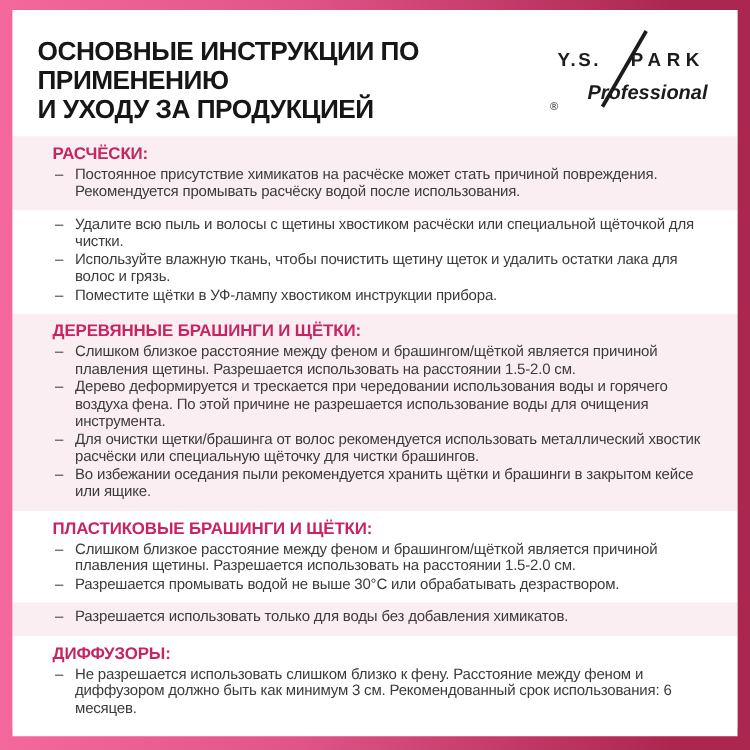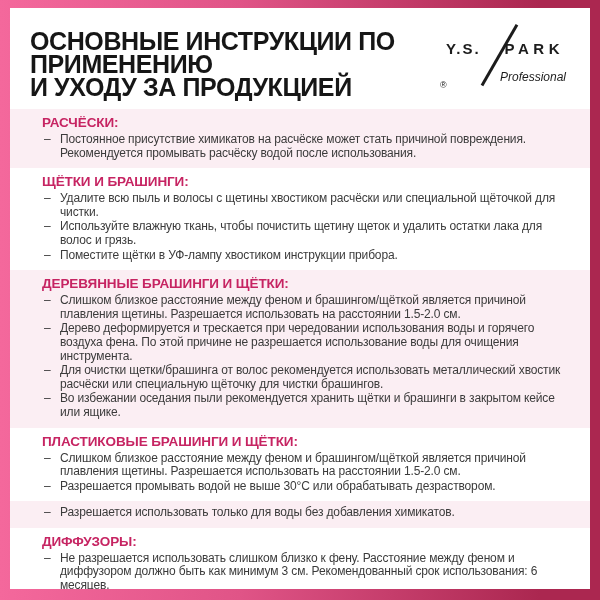--- a/index.html
+++ b/index.html
@@ -19,21 +19,21 @@
   }
 
   
   .header {
     display:flex; justify-content:space-between; align-items:flex-start;
     padding:20px 26px 10px 20px;
     background:#ffffff;
     flex:0 0 auto;
   }
   .title {
-    font-size:25px; line-height:23px; font-weight:bold;
+    font-size:21px; line-height:23px; font-weight:bold;
     letter-spacing:-0.4px; color:#161616;
     text-transform:uppercase;
     padding-top:2px;
   }
 
   
   .logo { position:relative; width:118px; height:56px; flex:0 0 auto; margin-top:0; }
   .logo-main {
     position:absolute; top:12px; left:0; right:0;
     display:flex; justify-content:space-between; align-items:baseline;
@@ -41,21 +41,21 @@
   }
   .brand-left { letter-spacing:2px; }
   .brand-right { letter-spacing:4.5px; margin-left:14px; }
   .logo-slash {
     position:absolute; left:52px; top:-8px;
     width:2.6px; height:70px; background:#1c1c1c;
     transform:rotate(30deg);
   }
   .logo-sub {
     position:absolute; right:-2px; bottom:0;
-    font-size:12px; font-weight:normal; font-style:italic; color:#1c1c1c;
+    font-size:16px; font-weight:bold; font-style:italic; color:#1c1c1c;
   }
   .logo-reg {
     position:absolute; left:-6px; bottom:-6px;
     font-size:9px; color:#1c1c1c;
   }
 
   
   .sections { flex:1 1 auto; display:flex; flex-direction:column; }
   .section { padding:5px 20px 7px 32px; background:#ffffff; }
   .section.pink { background:var(--pink-bg); }
@@ -100,21 +100,20 @@
         <section class="section pink">
           <h2>РАСЧЁСКИ:</h2>
           <ul>
             <li>
               <span class="dash">–</span>
               <span class="bullet-text">Постоянное присутствие химикатов на расчёске может стать причиной повреждения. Рекомендуется промывать расчёску водой после использования.</span>
             </li>
           </ul>
         </section>
         <section class="section">
-          <h2>ЩЁТКИ И БРАШИНГИ:</h2>
           <ul>
             <li>
               <span class="dash">–</span>
               <span class="bullet-text">Удалите всю пыль и волосы с щетины хвостиком расчёски или специальной щёточкой для чистки.</span>
             </li>
             <li>
               <span class="dash">–</span>
               <span class="bullet-text">Используйте влажную ткань, чтобы почистить щетину щеток и удалить остатки лака для волос и грязь.</span>
             </li>
             <li>

